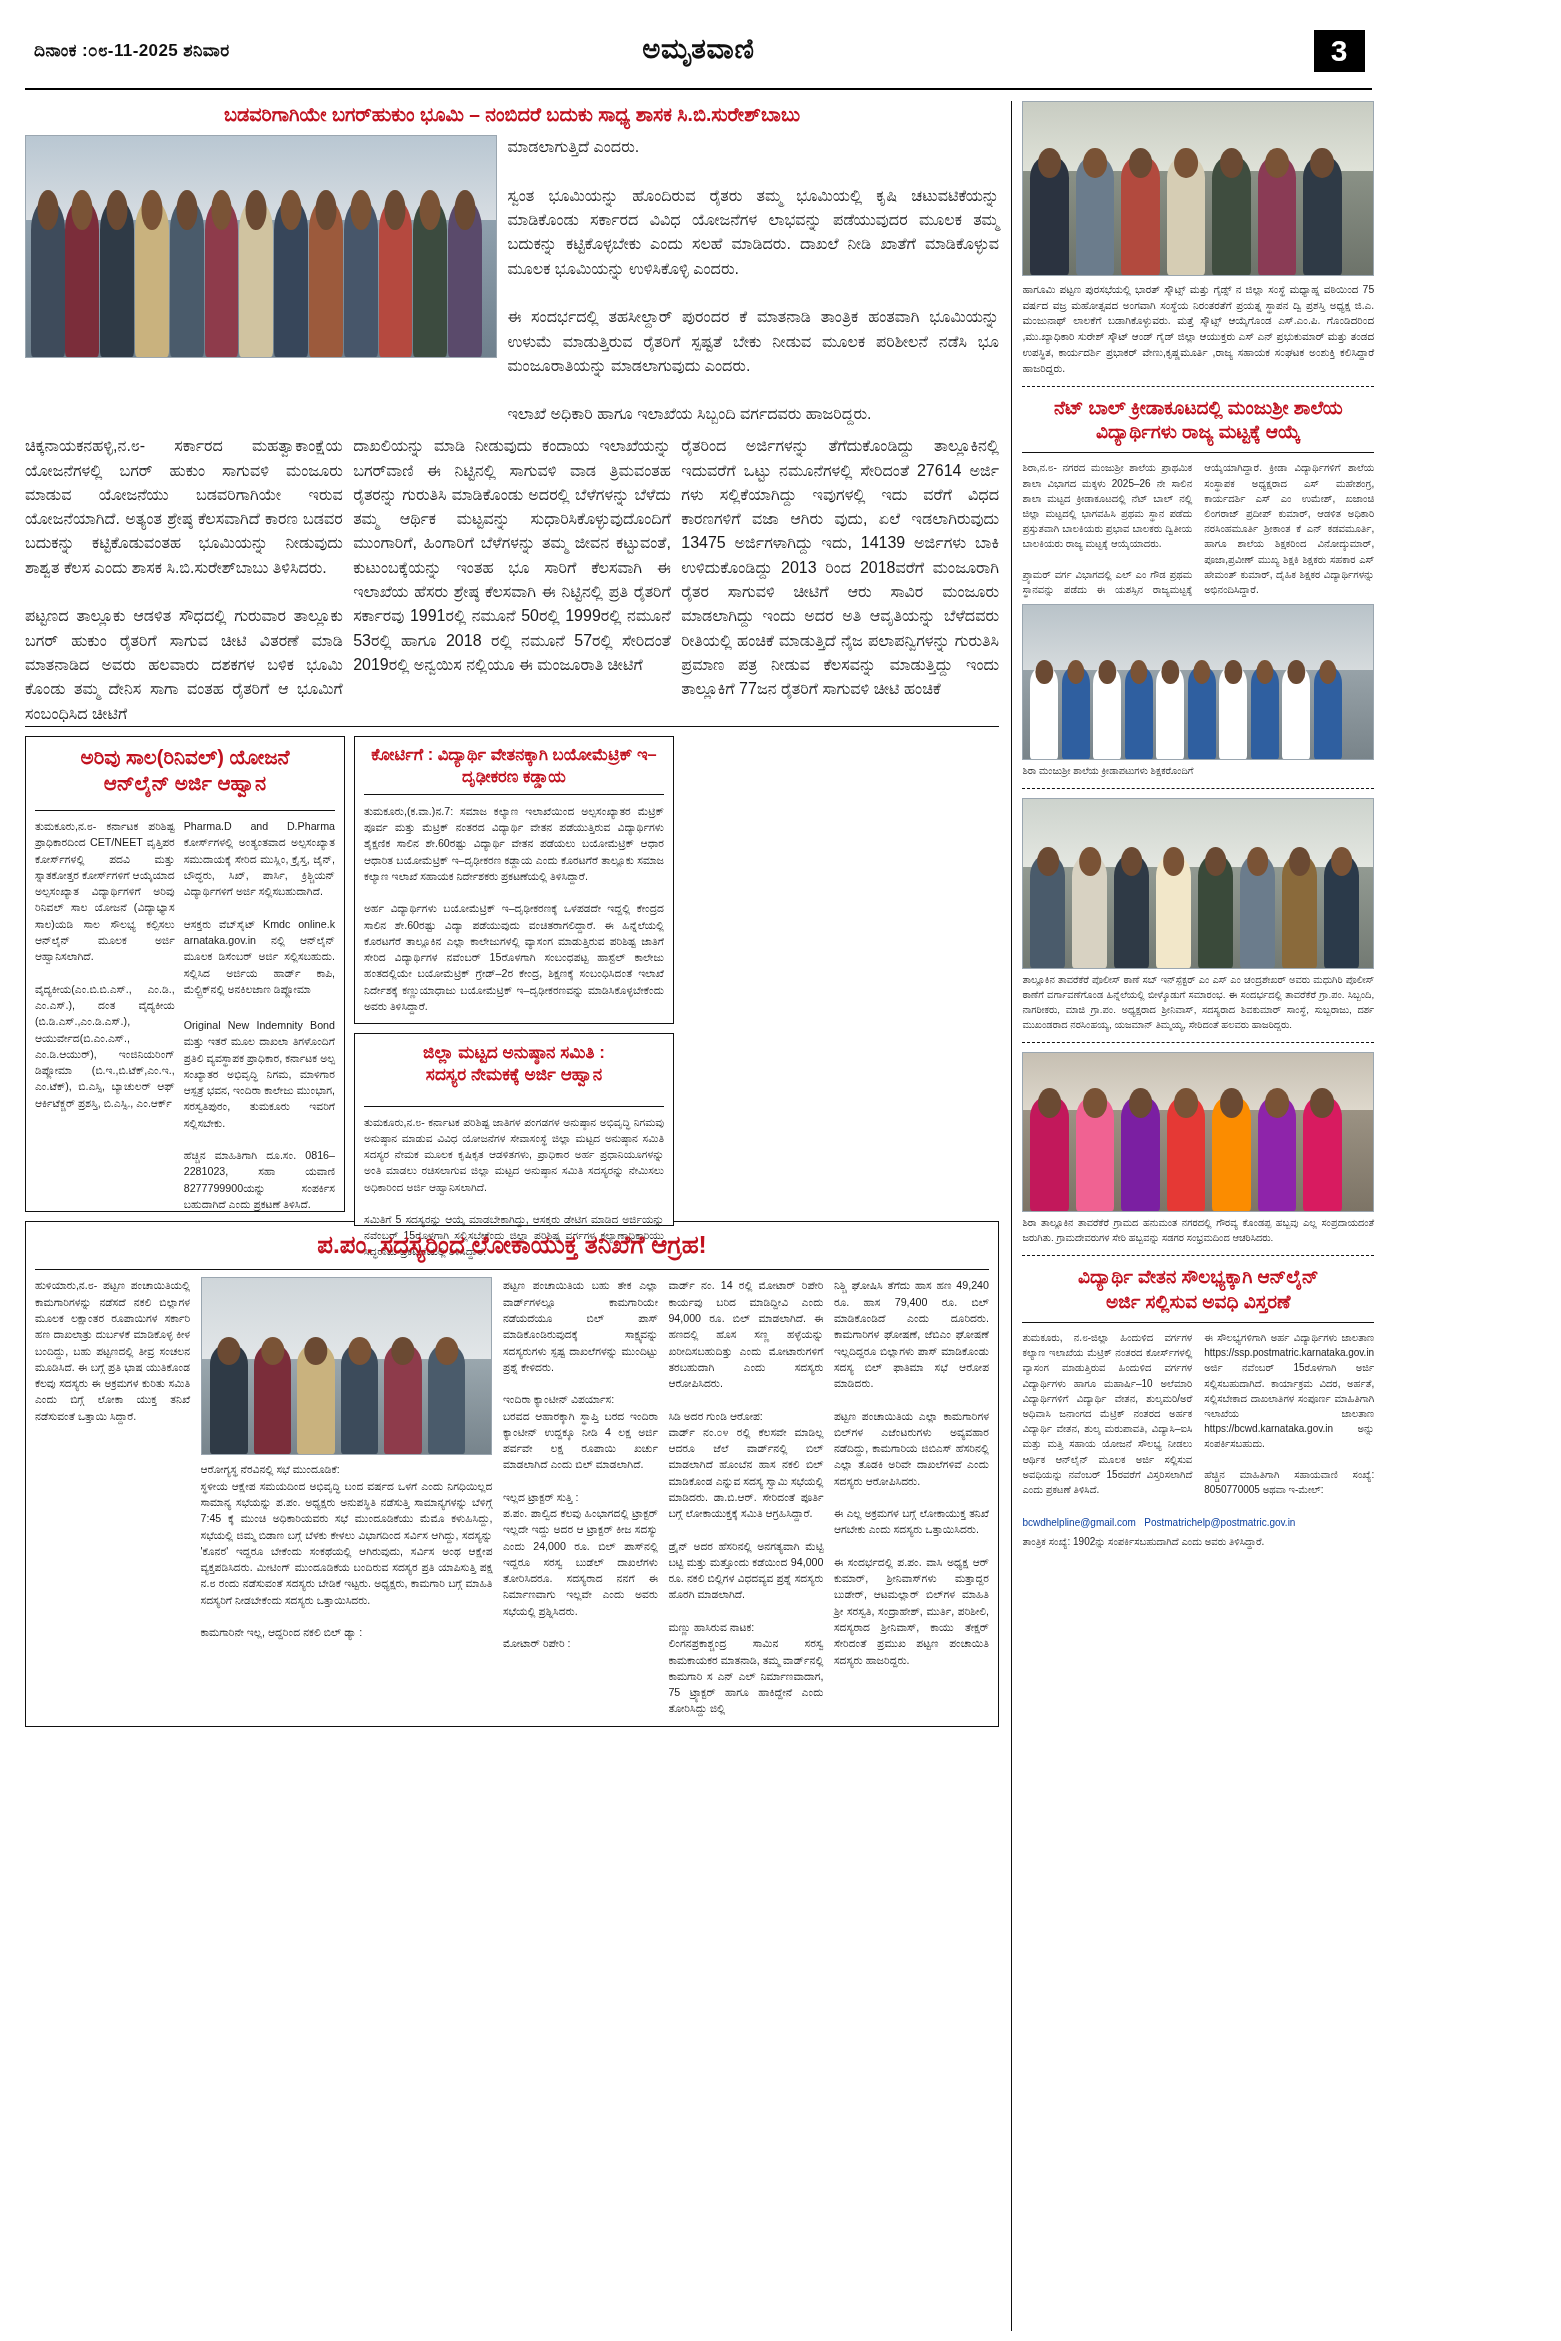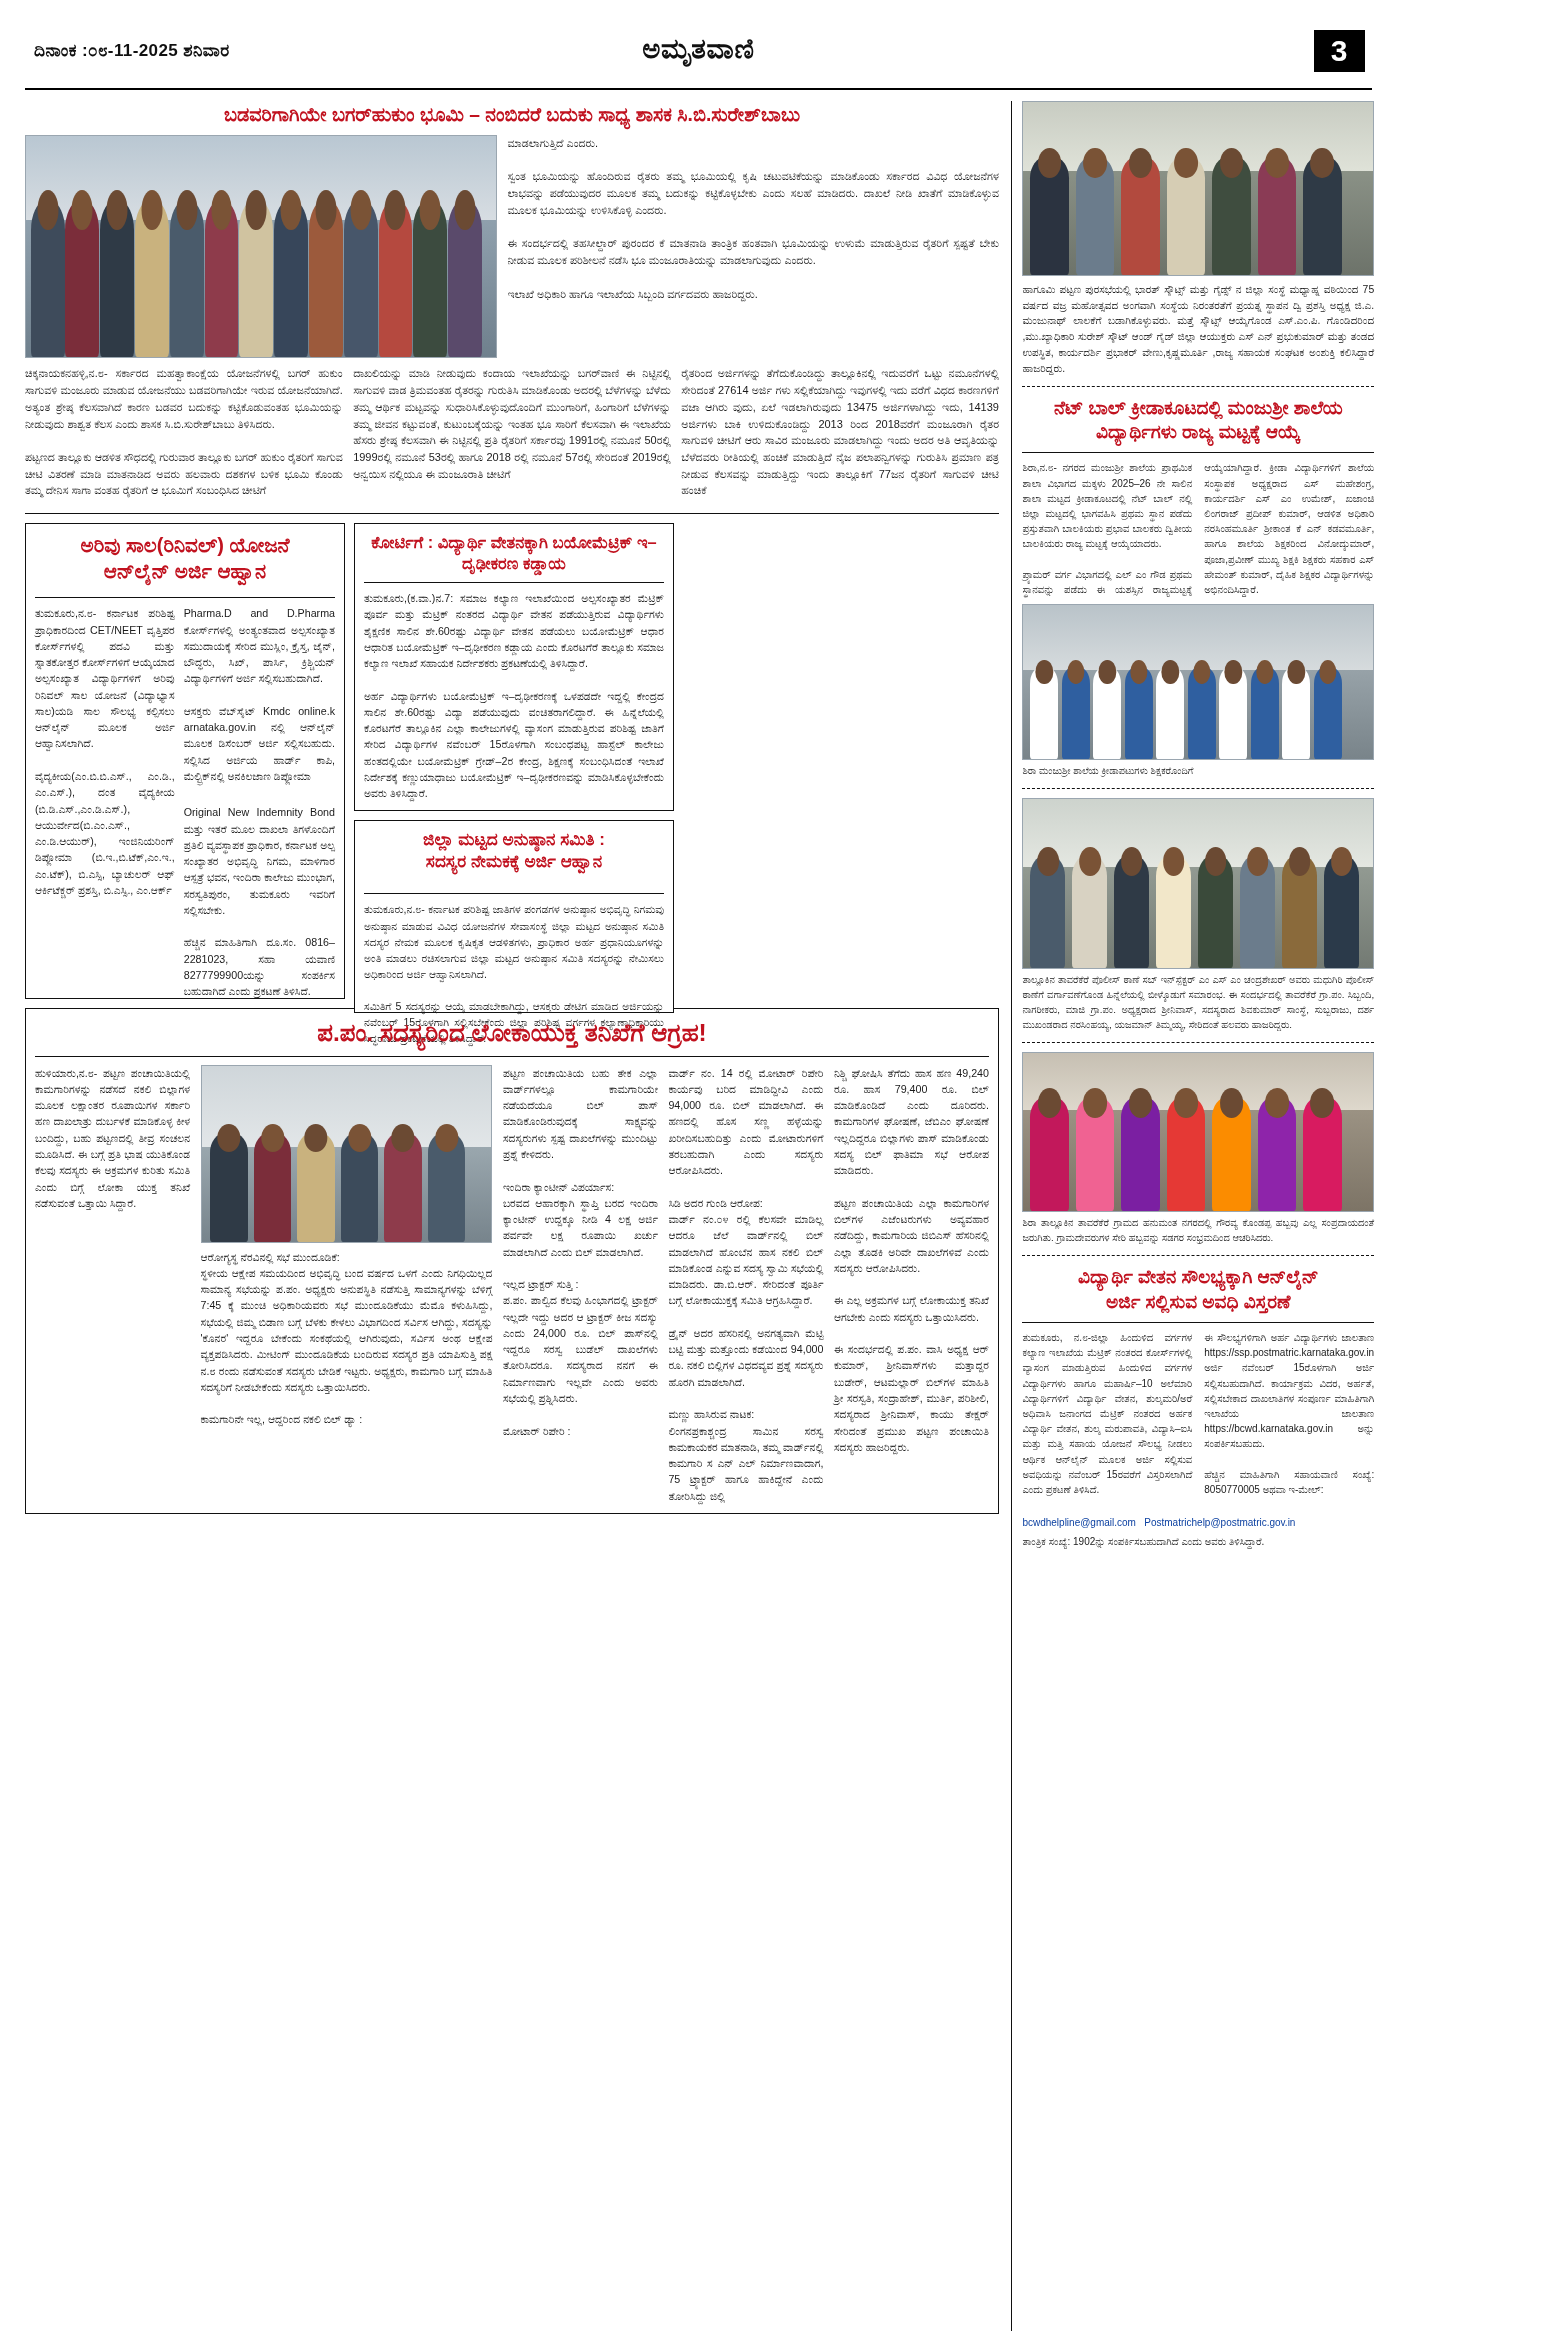--- a/index.html
+++ b/index.html
@@ -37,21 +37,21 @@
     width: 51px; height: 42px; background:#000; color:#fff;
     font-size: 30px; font-weight: 800; text-align:center; line-height:42px;
   }
 
   
   .kn { font-family: "Liberation Sans", sans-serif; }
   .hl {
     color:#c1121f; font-weight:800; text-align:center; line-height:1.32;
   }
   .body-text {
-    font-size: 11px; line-height: 1.52; text-align: justify;
+    font-size: 16px; line-height: 1.52; text-align: justify;
     hyphens: auto; color:#1a1a1a;
   }
 
   
   .main {
     display: flex;
     gap: 12px;
     margin-top: 10.4px;
     height: 2230px;
   }
@@ -102,21 +102,21 @@
   <div class="masthead">
     <div class="date kn">ದಿನಾಂಕ :೦೮-11-2025 ಶನಿವಾರ</div>
     <div class="title kn">ಅಮೃತವಾಣಿ</div>
     <div class="pagenum">3</div>
   </div>
 
   <div class="main">
 
     <div class="col-left">
 
-      <div style="border-bottom:1.5px solid #111; padding-bottom:14px;">
+      <div style="border-bottom:1.5px solid #111; padding-bottom:0;">
         <div class="hl kn" style="font-size:19.3px; margin:1.5px 0 7.4px 0;">ಬಡವರಿಗಾಗಿಯೇ ಬಗರ್‌ಹುಕುಂ ಭೂಮಿ – ನಂಬಿದರೆ ಬದುಕು ಸಾಧ್ಯ ಶಾಸಕ ಸಿ.ಬಿ.ಸುರೇಶ್‌ಬಾಬು</div>
 
         <div style="display:flex; gap:10.4px;">
 
           <div class="photo" style="width:472px; height:223px;">
             <div class="ph-inner">
               <div class="ph-sky" style="background:linear-gradient(#b9c7d2,#d7dde2);"></div>
               <div class="ph-floor" style="background:linear-gradient(#8fa0ad,#6f808d);"></div>
               <div class="ph-people">
                 <span style="left:1%;  background:#3e4b5b;">

